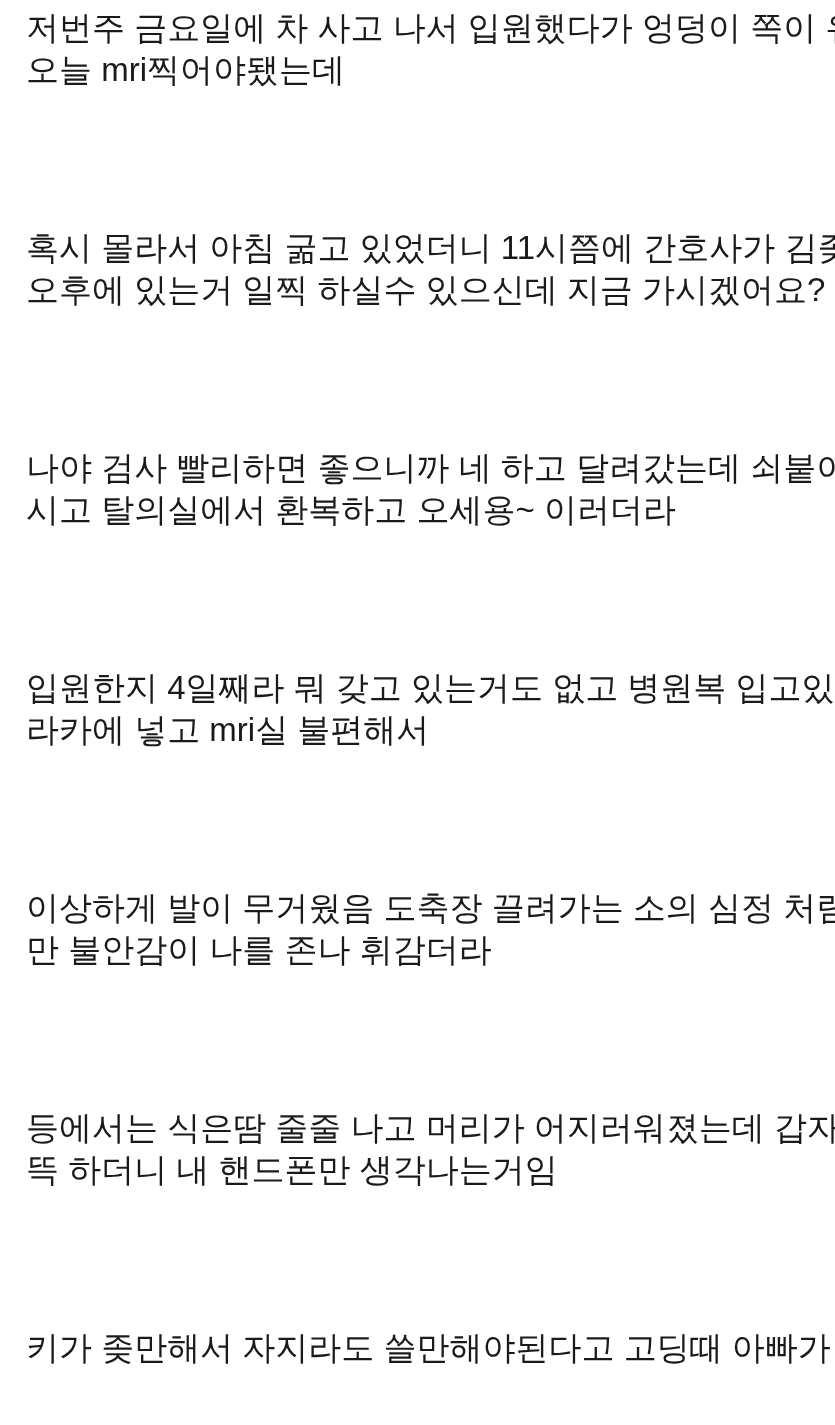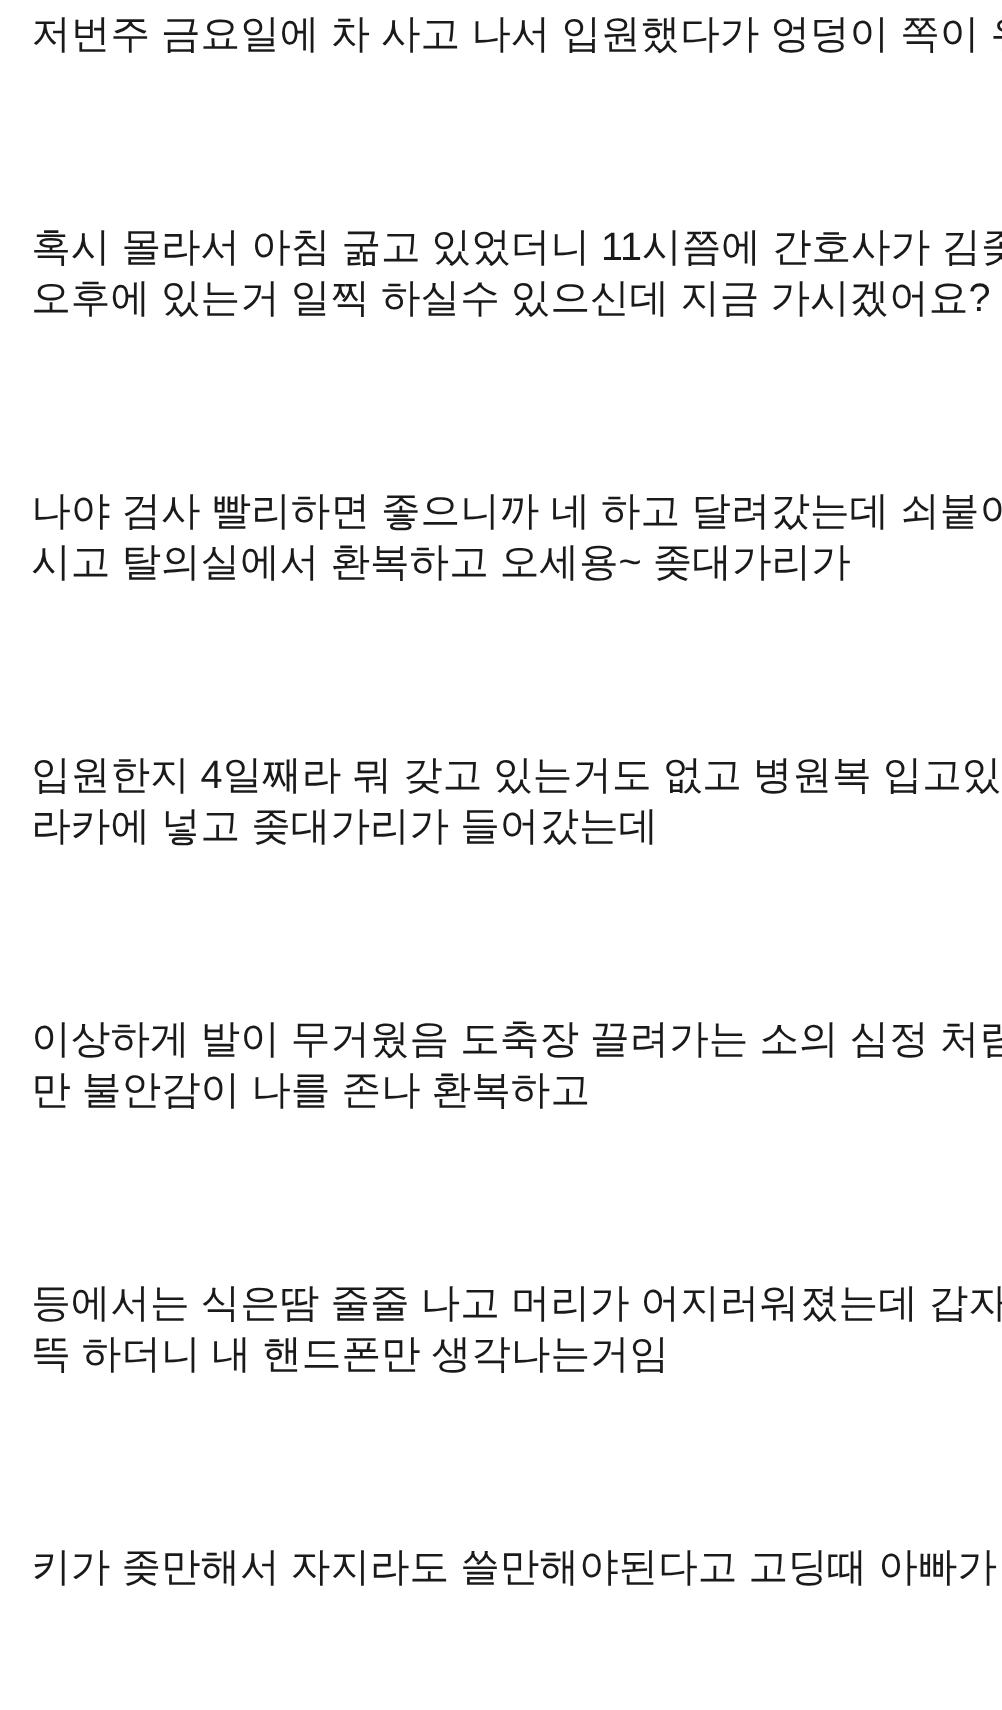--- a/index.html
+++ b/index.html
@@ -35,40 +35,41 @@
     white-space: nowrap;
   }
 </style>
 </head>
 <body>
 
 <div class="post-body">
 
   <p class="post-paragraph">
     <span class="paragraph-line">저번주 금요일에 차 사고 나서 입원했다가 엉덩이 쪽이 유독 불편해서</span>
+    <span class="paragraph-line">오늘 mri찍어야됐는데</span>
   </p>
 
   <p class="post-paragraph">
     <span class="paragraph-line">혹시 몰라서 아침 굶고 있었더니 11시쯤에 간호사가 김좆붕님 mri촬영</span>
     <span class="paragraph-line">오후에 있는거 일찍 하실수 있으신데 지금 가시겠어요? 이러더라</span>
   </p>
 
   <p class="post-paragraph">
     <span class="paragraph-line">나야 검사 빨리하면 좋으니까 네 하고 달려갔는데 쇠붙이 같은거 다 빼</span>
-    <span class="paragraph-line">시고 탈의실에서 환복하고 오세용~ 좆대가리가</span>
+    <span class="paragraph-line">시고 탈의실에서 환복하고 오세용~ 이러더라</span>
   </p>
 
   <p class="post-paragraph">
     <span class="paragraph-line">입원한지 4일째라 뭐 갖고 있는거도 없고 병원복 입고있어서 핸드폰만</span>
-    <span class="paragraph-line">라카에 넣고 좆대가리가 들어갔는데</span>
+    <span class="paragraph-line">라카에 넣고 mri실 불편해서</span>
   </p>
 
   <p class="post-paragraph">
     <span class="paragraph-line">이상하게 발이 무거웠음 도축장 끌려가는 소의 심정 처럼 뭔진 모르지</span>
-    <span class="paragraph-line">만 불안감이 나를 존나 환복하고</span>
+    <span class="paragraph-line">만 불안감이 나를 존나 휘감더라</span>
   </p>
 
   <p class="post-paragraph">
     <span class="paragraph-line">등에서는 식은땀 줄줄 나고 머리가 어지러워졌는데 갑자기 대가리 번</span>
     <span class="paragraph-line">뜩 하더니 내 핸드폰만 생각나는거임</span>
   </p>
 
   <p class="post-paragraph">
     <span class="paragraph-line">키가 좆만해서 자지라도 쓸만해야된다고 고딩때 아빠가 포경하러 데려</span>
   </p>

